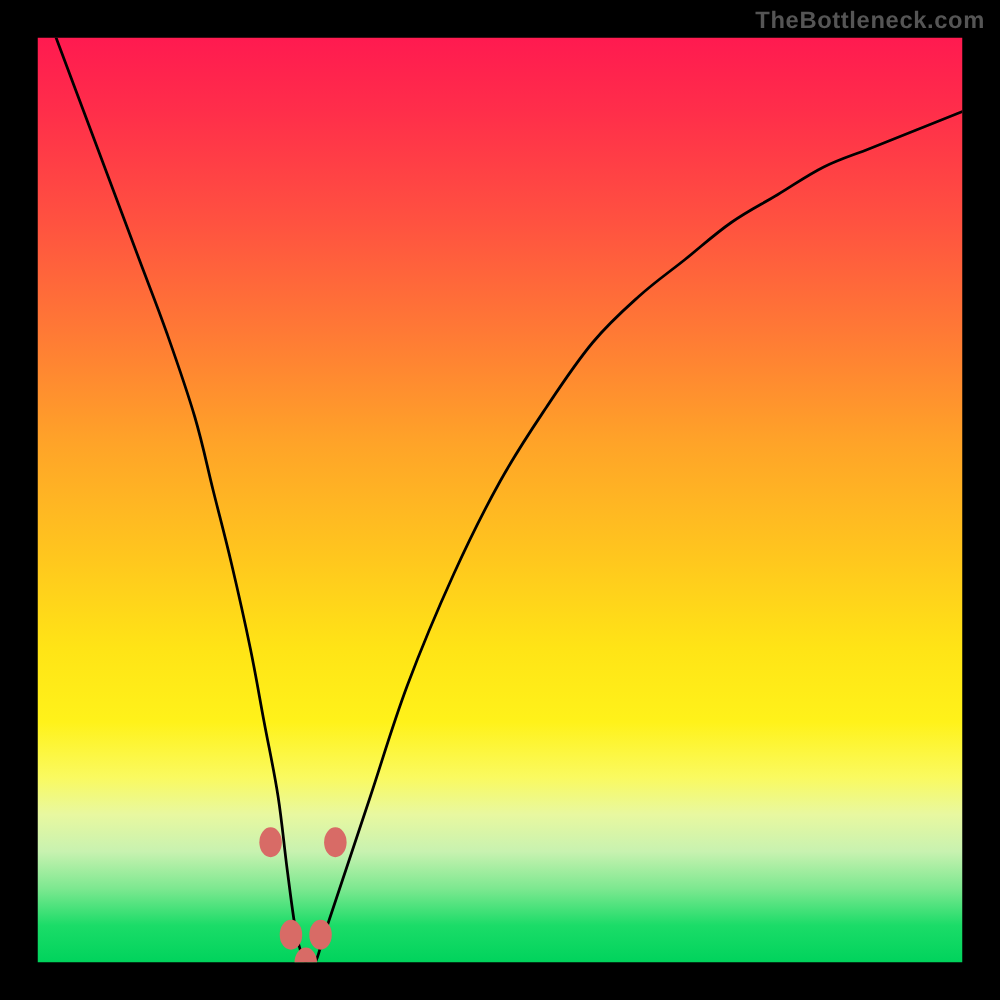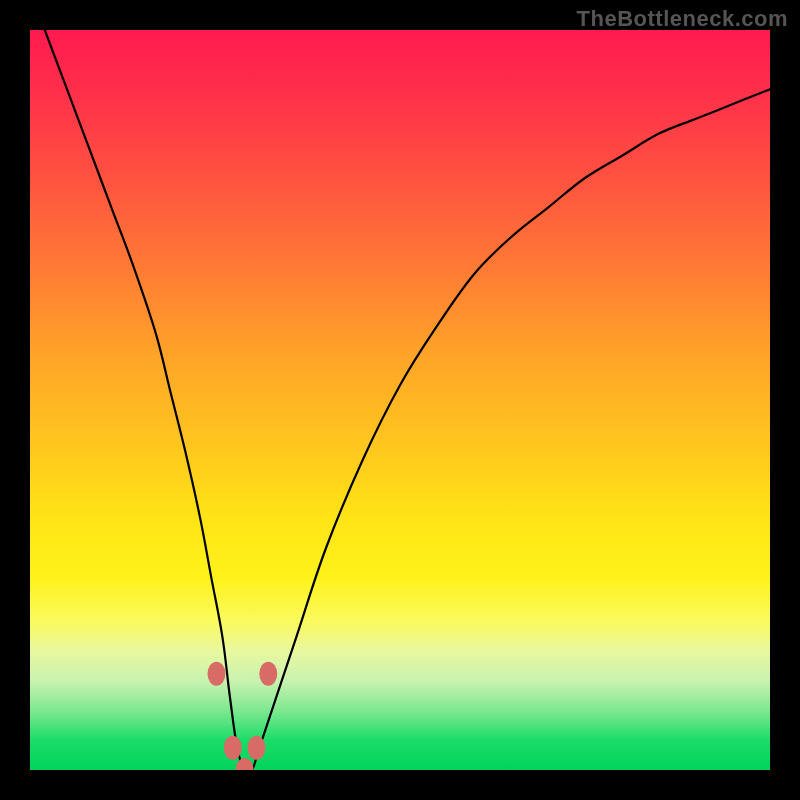--- a/index.html
+++ b/index.html
@@ -14,21 +14,21 @@
     position: relative;
     width: 800px;
     height: 800px;
     background: #000;
   }
   .watermark {
     position: absolute;
     top: 6px;
     right: 12px;
     color: #555;
-    font-size: 22px;
+    font-size: 19px;
     font-weight: 600;
     letter-spacing: 0.5px;
     z-index: 10;
   }
   .plot-area {
     position: absolute;
     left: 30px;
     top: 30px;
     width: 740px;
     height: 740px;

